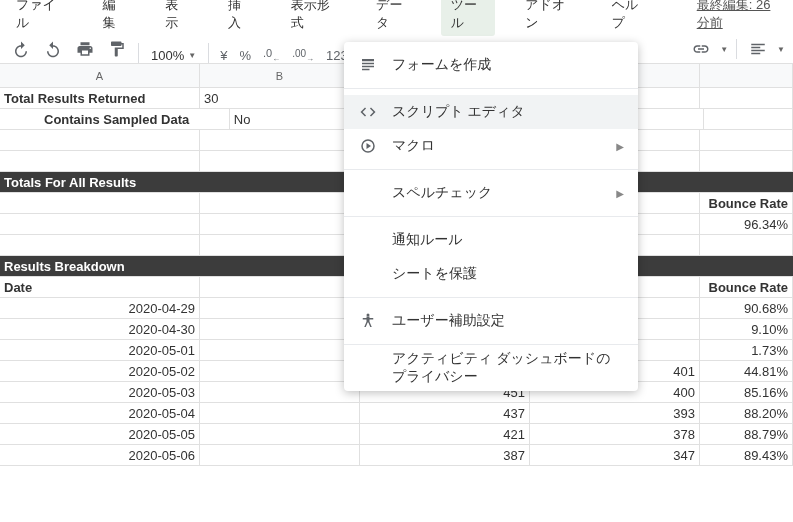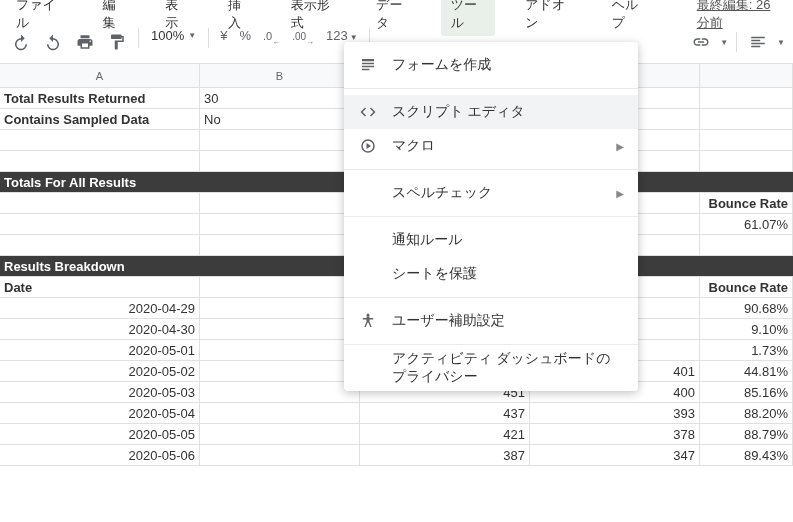--- a/index.html
+++ b/index.html
@@ -5,21 +5,21 @@
 * { margin:0; padding:0; box-sizing:border-box; font-family:Arial,"Hiragino Sans","Meiryo",sans-serif; }
 body { background:#fff; width:793px; height:522px; overflow:hidden; position:relative; color:#333; font-size:13px; }
 
 
 .menubar { display:flex; align-items:center; height:28px; padding:0 6px; gap:20px; }
 .menubar .mitem { padding:4px 10px; font-size:13px; color:#333; cursor:pointer; border-radius:3px; }
 .menubar .mitem.active { background:#e8f0e9; }
 .lastedit { margin-left:20px; color:#555; text-decoration:underline; font-size:13px; }
 
 
-.toolbar { display:flex; align-items:flex-start; height:36px; padding:0 6px; gap:2px; border-bottom:1px solid #e0e0e0; }
+.toolbar { display:flex; align-items:flex-end; height:36px; padding:0 6px; gap:2px; border-bottom:1px solid #e0e0e0; }
 .tbtn { width:30px; height:28px; display:flex; align-items:center; justify-content:center; color:#5f6368; cursor:pointer; border-radius:3px; }
 .tbtn svg { width:18px; height:18px; fill:#5f6368; }
 .tsep { width:1px; height:20px; background:#dadce0; margin:0 4px; }
 .zoom { font-size:13px; color:#333; padding:0 6px; display:flex; align-items:center; gap:4px; }
 .zoom .tri { font-size:8px; color:#666; }
 .fmt { font-size:13px; color:#5f6368; padding:0 5px; cursor:pointer; }
 .toolbar-right { margin-left:auto; display:flex; align-items:center; gap:2px; }
 
 
 .sheet { position:relative; }
@@ -128,21 +128,21 @@
   </div>
   <div id="rows">
       <div class="row">
         <div class="cell a bold" style="justify-content: flex-start;">Total Results Returned</div>
         <div class="cell b">30</div>
         <div class="cell c"></div>
         <div class="cell d"></div>
         <div class="cell e"></div>
       </div>
       <div class="row">
-        <div class="cell a bold" style="justify-content: flex-start;">Contains Sampled Data</div>
+        <div class="cell a bold" style="justify-content: flex-start; margin-left: 40px;">Contains Sampled Data</div>
         <div class="cell b">No</div>
         <div class="cell c"></div>
         <div class="cell d"></div>
         <div class="cell e"></div>
       </div>
       <div class="row">
         <div class="cell a" style="justify-content: flex-start;"></div>
         <div class="cell b"></div>
         <div class="cell c"></div>
         <div class="cell d"></div>
@@ -167,21 +167,21 @@
         <div class="cell b"></div>
         <div class="cell c"></div>
         <div class="cell d"></div>
         <div class="cell e bold">Bounce Rate</div>
       </div>
       <div class="row">
         <div class="cell a" style="justify-content: flex-start;"></div>
         <div class="cell b"></div>
         <div class="cell c"></div>
         <div class="cell d"></div>
-        <div class="cell e">61.07%</div>
+        <div class="cell e">96.34%</div>
       </div>
       <div class="row">
         <div class="cell a" style="justify-content: flex-start;"></div>
         <div class="cell b"></div>
         <div class="cell c"></div>
         <div class="cell d"></div>
         <div class="cell e"></div>
       </div>
       <div class="row darkrow">
         <div class="cell a">Results Breakdown</div>

